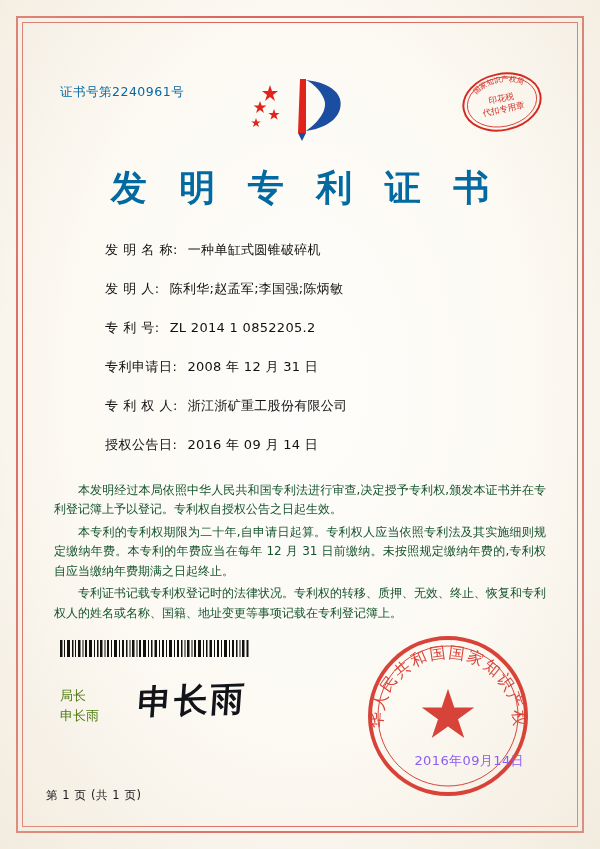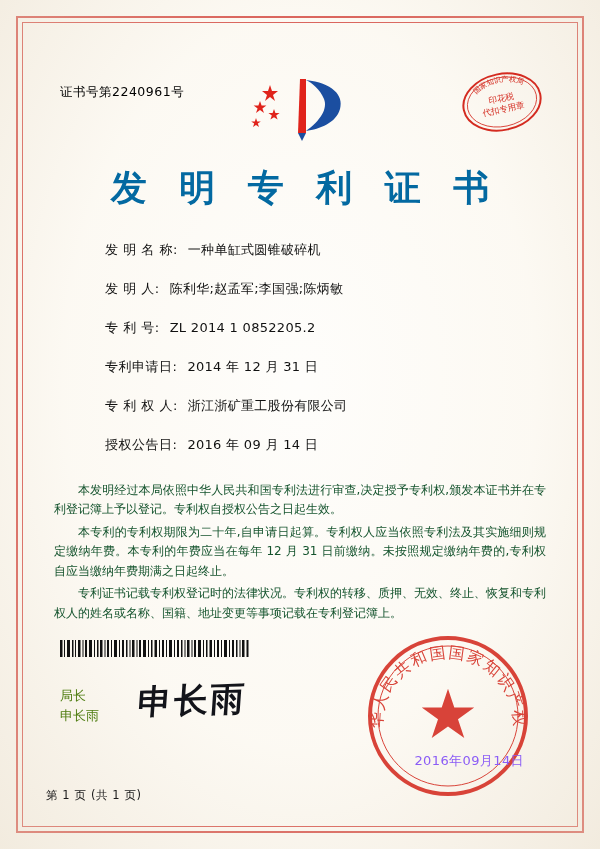--- a/index.html
+++ b/index.html
@@ -56,21 +56,21 @@
     bottom: 40px;
     z-index: 3;
   }
 
   
   .cert-no {
     position: absolute;
     left: 14px;
     top: 38px;
     font-size: 12.5px;
-    color: #000000;
+    color: #0369a1;
     letter-spacing: 0.5px;
     font-family: "DejaVu Sans", "Liberation Sans", sans-serif;
   }
 
   .emblem {
     position: absolute;
     left: 50%;
     transform: translateX(-50%);
     top: 25px;
     width: 120px;
@@ -243,21 +243,21 @@
       <div class="field">
         <span class="label">发  明  人:</span>
         <span class="value">陈利华;赵孟军;李国强;陈炳敏</span>
       </div>
       <div class="field">
         <span class="label">专  利  号:</span>
         <span class="value">ZL 2014 1 0852205.2</span>
       </div>
       <div class="field">
         <span class="label">专利申请日:</span>
-        <span class="value">2014 年 12 月 31 日</span>
+        <span class="value">2008 年 12 月 31 日</span>
       </div>
       <div class="field">
         <span class="label">专 利 权 人:</span>
         <span class="value">浙江浙矿重工股份有限公司</span>
       </div>
       <div class="field">
         <span class="label">授权公告日:</span>
         <span class="value">2016 年 09 月 14 日</span>
       </div>
     </div>

